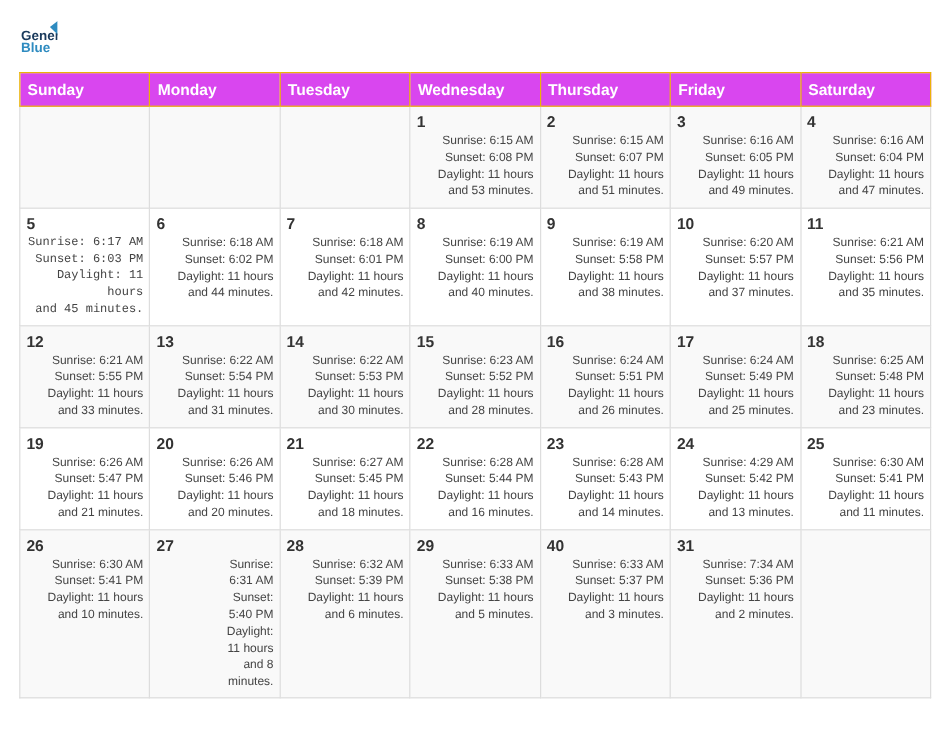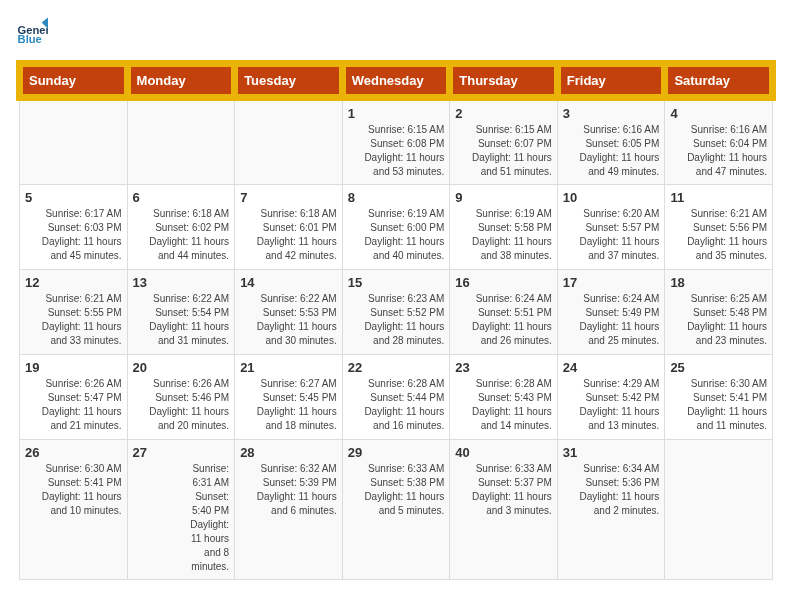--- a/index.html
+++ b/index.html
@@ -36,27 +36,27 @@
     .subtitle {
       font-size: 14px;
       color: #555;
     }
     table {
       width: 100%;
       border-collapse: collapse;
       table-layout: fixed;
     }
     thead tr th {
-      background-color: #c2410c;
+      background-color: #d946ef;
       color: #fff;
       text-align: left;
       padding: 6px 6px;
       font-size: 13px;
       font-weight: bold;
-      border: 7px solid #eab308;
+      border: 1px solid #eab308;
     }
     tbody tr td {
       vertical-align: top;
       padding: 5px 5px;
       font-size: 10.5px;
       color: #333;
       border: 1px solid #ddd;
       height: 85px;
     }
     .day-number {
@@ -145,21 +145,21 @@
           <span class="day-number">4</span>
           <div class="cell-info" style="white-space: pre-line;">Sunrise: 6:16 AM
 Sunset: 6:04 PM
 Daylight: 11 hours
 and 47 minutes.</div>
         </td>
       </tr>
       <tr>
         <td>
           <span class="day-number">5</span>
-          <div class="cell-info" style="white-space: pre-line;">Sunrise: 6:17 AM
+          <div class="cell-info" style="white-space: pre-line; font-family: Liberation Mono, monospace;">Sunrise: 6:17 AM
 Sunset: 6:03 PM
 Daylight: 11 hours
 and 45 minutes.</div>
         </td>
         <td>
           <span class="day-number">6</span>
           <div class="cell-info" style="white-space: pre-line;">Sunrise: 6:18 AM
 Sunset: 6:02 PM
 Daylight: 11 hours
 and 44 minutes.</div>
@@ -333,21 +333,21 @@
         </td>
         <td>
           <span class="day-number">40</span>
           <div class="cell-info" style="white-space: pre-line;">Sunrise: 6:33 AM
 Sunset: 5:37 PM
 Daylight: 11 hours
 and 3 minutes.</div>
         </td>
         <td>
           <span class="day-number">31</span>
-          <div class="cell-info" style="white-space: pre-line;">Sunrise: 6:34 AM
+          <div class="cell-info" style="white-space: pre-line;">Sunrise: 7:34 AM
 Sunset: 5:36 PM
 Daylight: 11 hours
 and 2 minutes.</div>
         </td>
         <td class="empty-cell"></td>
       </tr>
     </tbody>
 </table>
 
 </body></html>

